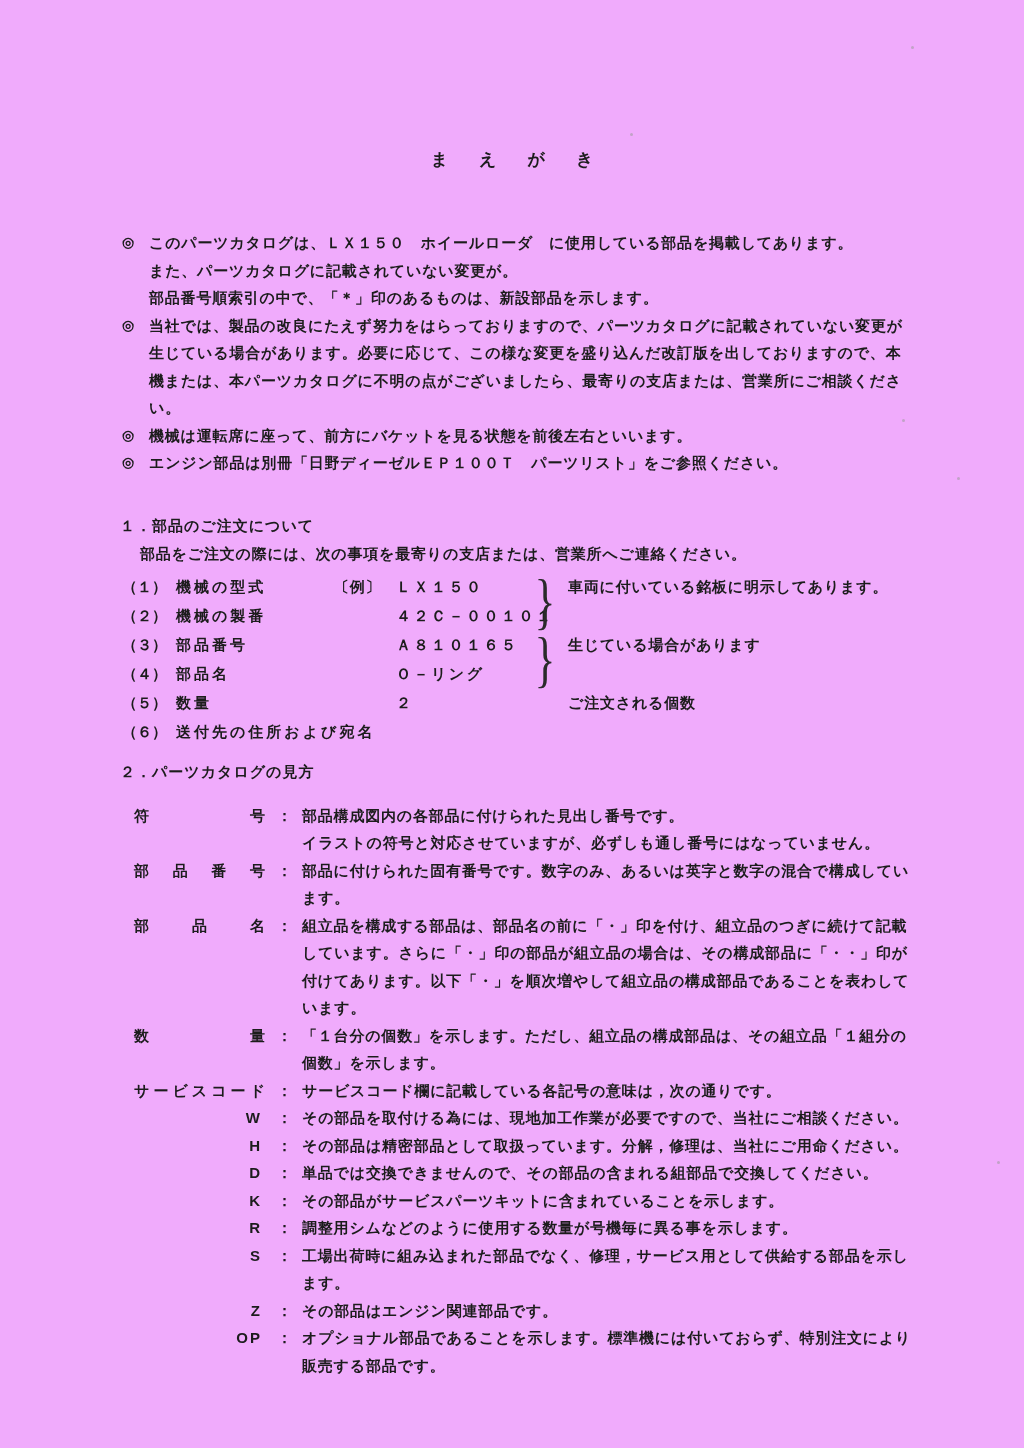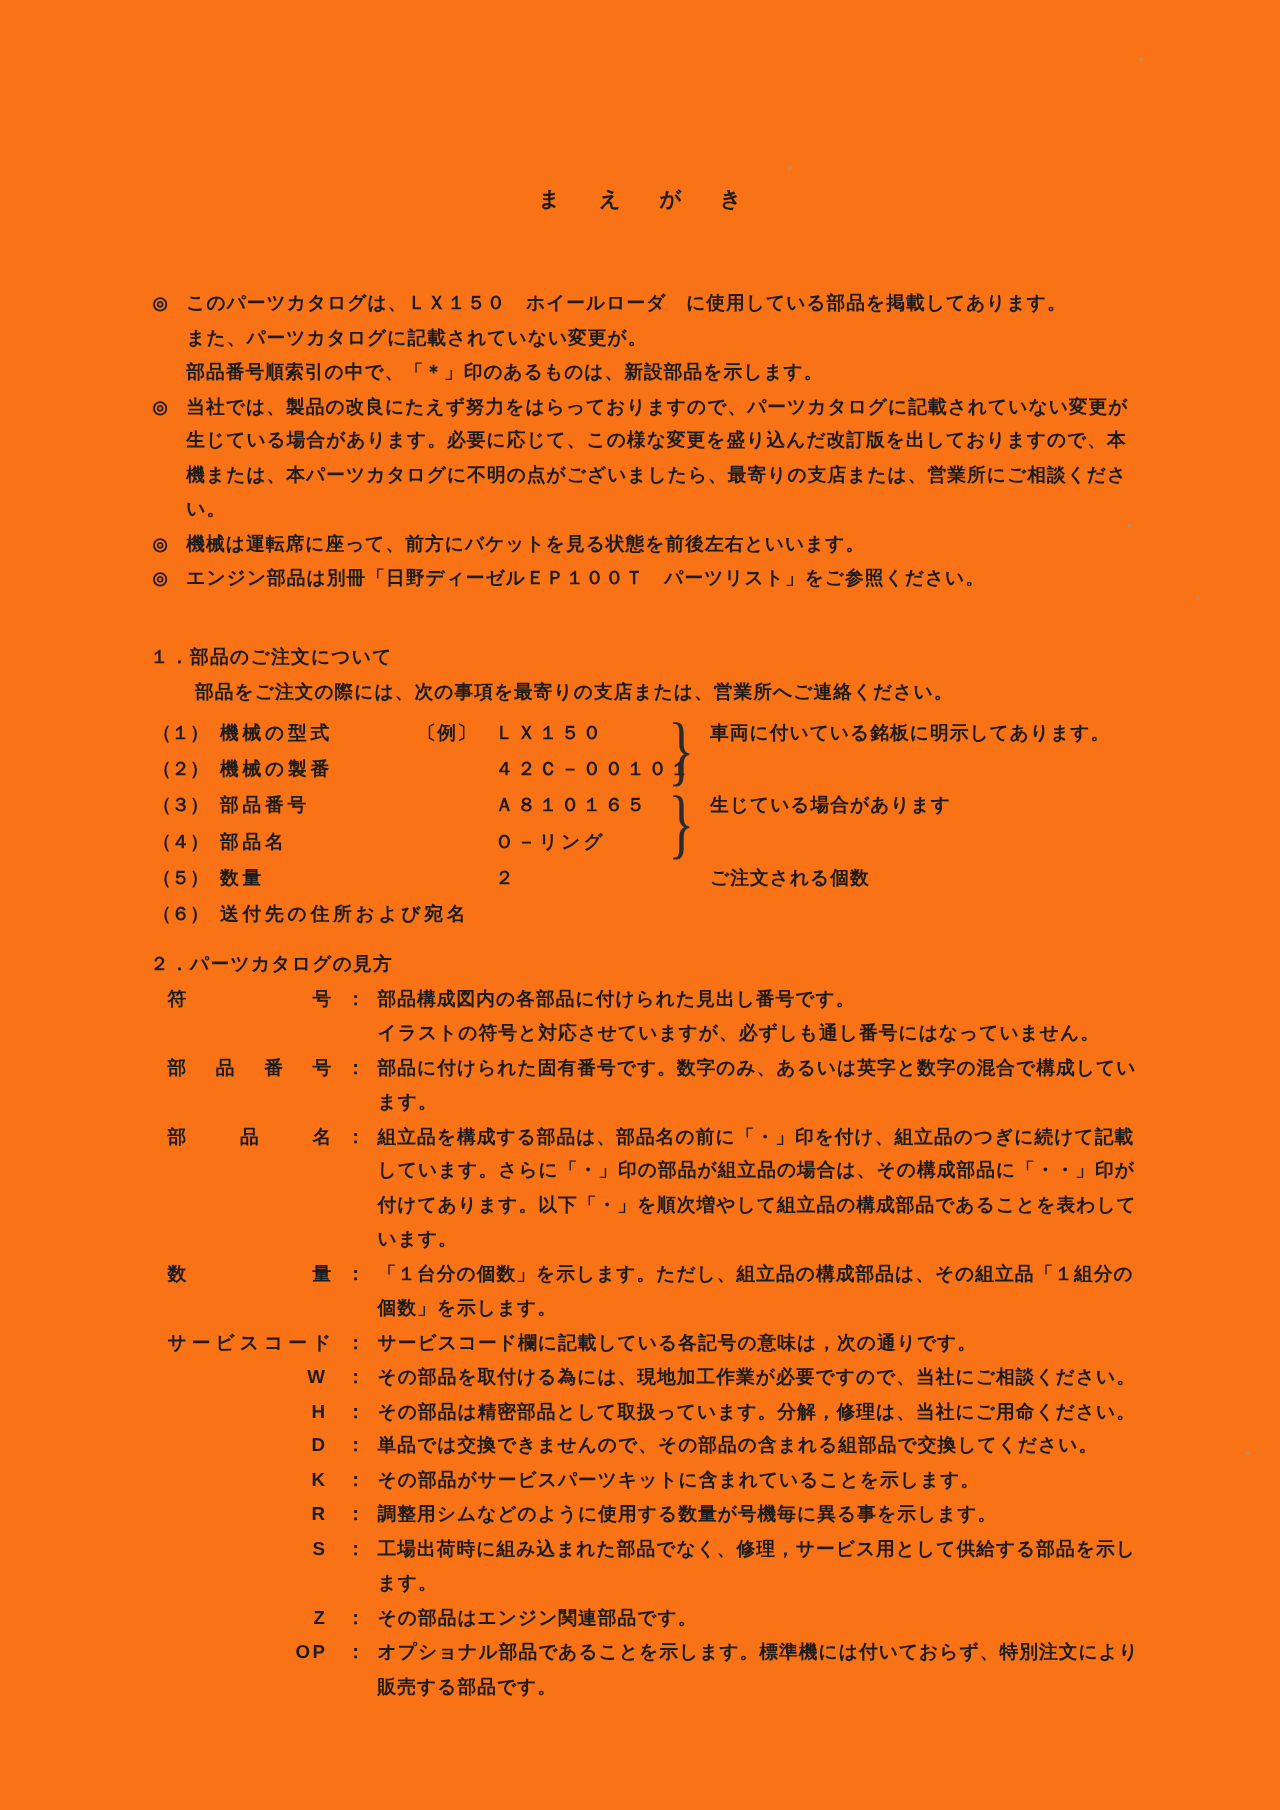--- a/index.html
+++ b/index.html
@@ -1,50 +1,50 @@
 <!DOCTYPE html>
 <html><head>
 <meta charset="utf-8">
 <style>
   html,body{margin:0;padding:0;background:#e8e8e8;}
   .page{
-    position:relative;width:1024px;height:1448px;background:#f97316;
+    position:relative;width:1024px;height:1448px;background:#f0abfc;
     font-family:"Liberation Sans",sans-serif;font-weight:700;color:#1c1c1c;
     font-size:15px;letter-spacing:0.8px;line-height:27.5px;overflow:hidden;
   }
   .title{
     position:absolute;top:146px;left:0;width:100%;text-align:center;
     font-size:17px;letter-spacing:31px;text-indent:31px;
   }
   
   .notices{position:absolute;top:229px;left:122px;width:810px;}
   .notice{display:flex;}
   .notice .bullet{flex:0 0 27px;font-size:14px;}
   .nlines{flex:1;}
   
   .sec1{position:absolute;top:512px;left:120px;width:830px;}
-  .intro{margin-left:36px;}
+  .intro{margin-left:20px;}
   .rows{position:relative;margin-top:6px;}
   .row{position:relative;height:29px;}
   .row span{position:absolute;top:0;white-space:nowrap;}
   .row .no{left:2px;letter-spacing:0;}
   .row .lab{left:56px;letter-spacing:3px;}
   .row .pfx{left:214px;}
   .row .val{left:276px;letter-spacing:2.5px;}
   .row .nt{left:448px;}
   .brace{
     position:absolute;left:411px;width:24px;text-align:center;
     font-family:"Liberation Serif",serif;font-weight:400;font-size:62px;
     line-height:58px;color:#2a2a2a;transform:scaleX(0.7);letter-spacing:0;
   }
   .b1{top:-1px;}
   .b2{top:57px;}
   
   .sec2{position:absolute;top:758px;left:120px;width:850px;}
-  .defs{position:relative;margin-top:0;}
+  .defs{position:relative;margin-top:16px;}
   .trow{position:relative;}
   .tlabel{
     position:absolute;left:14px;top:0;width:131px;
     text-align:justify;text-align-last:justify;letter-spacing:0;
   }
   .ccode{
     position:absolute;left:80px;top:0;width:62px;text-align:right;
     letter-spacing:2px;
   }
   .tcolon{position:absolute;left:157px;top:0;}

